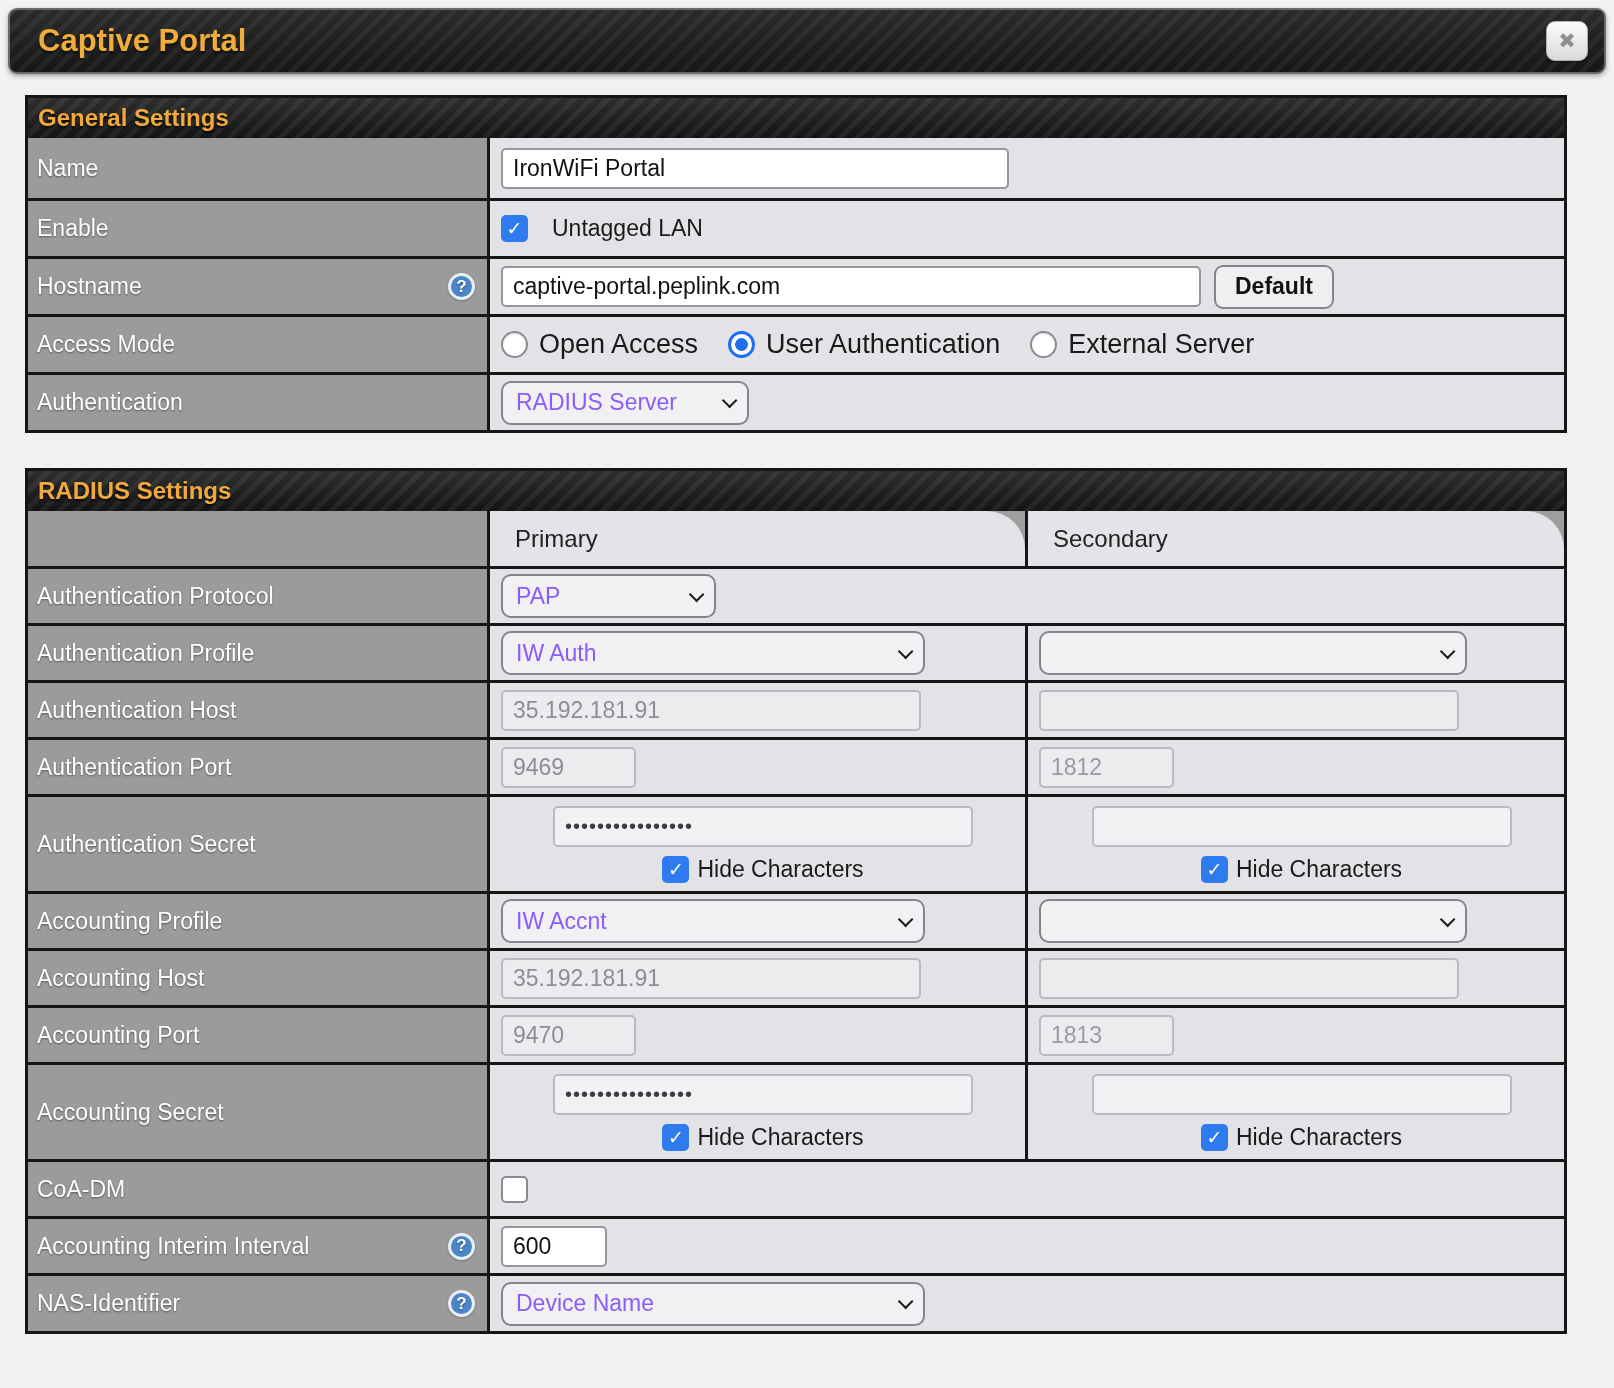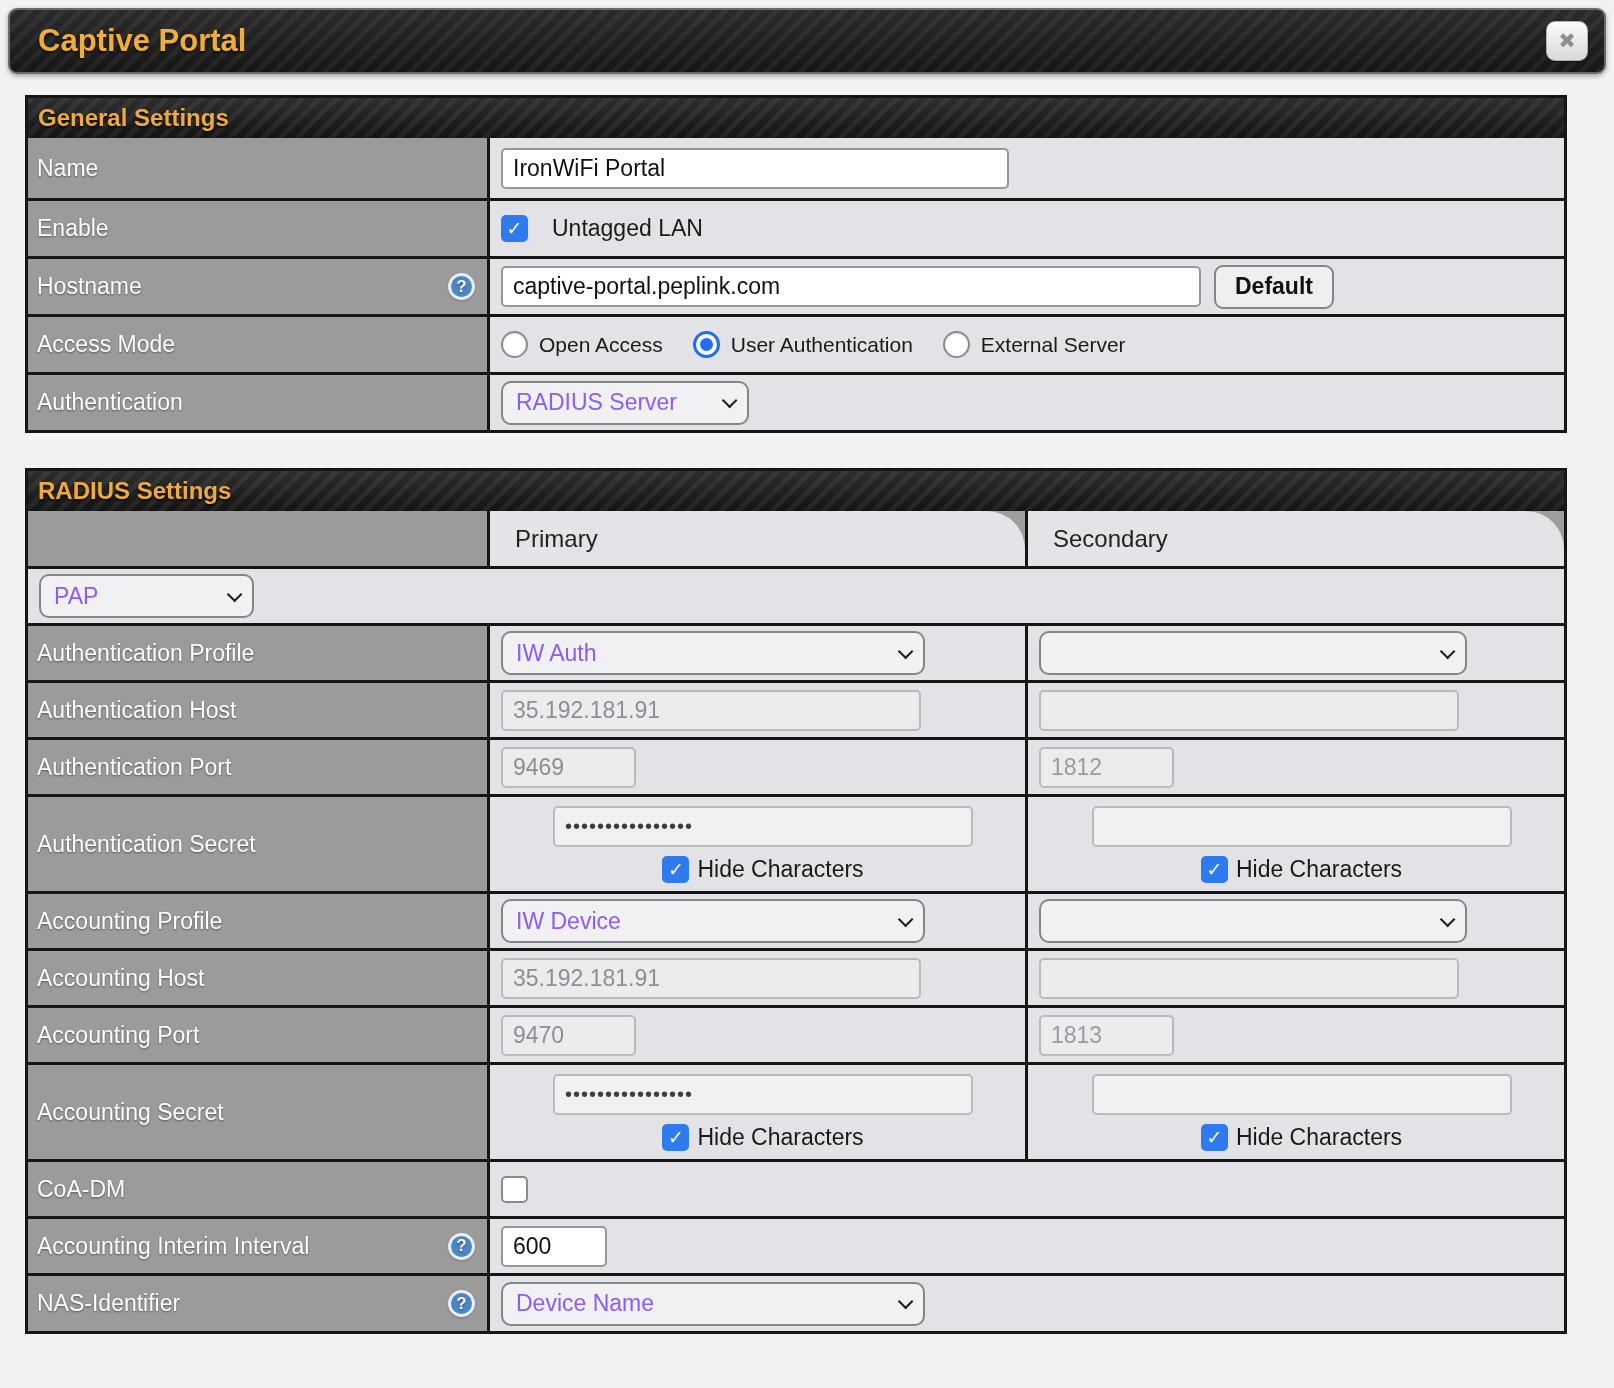--- a/index.html
+++ b/index.html
@@ -84,21 +84,21 @@
     display:flex; align-items:center; justify-content:center;
   }
   .cbx.on { background:#2e7bf0; color:#fff; font-size:19px; font-weight:bold; }
   .cbx.off { background:#fff; border:2px solid #8a8a90; }
   .cbx-label { font-size:23px; color:#1a1a1a; margin-left:8px; text-shadow:none; }
 
   .radio { width:27px; height:27px; min-width:27px; border-radius:50%; background:#fff;
     border:2px solid #8a8a90; cursor:pointer; box-shadow:inset 0 1px 2px rgba(0,0,0,0.15); }
   .radio.sel { border:3px solid #1f6ef0; display:flex; align-items:center; justify-content:center; box-shadow:none; }
   .radio.sel::after { content:""; width:13px; height:13px; border-radius:50%; background:#1f6ef0; }
-  .radio-label { font-size:21px; color:#1a1a1a; margin:0 30px 0 11px; }
+  .radio-label { font-size:27px; color:#1a1a1a; margin:0 30px 0 11px; }
 
   .btn {
     height:44px; padding:0 19px; background:#efeff2;
     border:2px solid #84848a; border-radius:9px;
     font-family:inherit; font-size:23px; font-weight:bold; color:#111; cursor:pointer; margin-left:13px;
   }
 
   .help {
     width:27px; height:27px; min-width:27px; border-radius:50%;
     background:#4a86c8; border:3px solid #e9eef5;
@@ -185,20 +185,21 @@
       <div class="cell-label blank"></div>
       <div class="cell-primary colhead">
         <div class="colhead-inner">Primary</div>
       </div>
       <div class="cell-secondary colhead">
         <div class="colhead-inner">Secondary</div>
       </div>
     </div>
 
     <div class="row h57">
+      <div class="cell-label">Authentication Protocol</div>
       <div class="cell-value">
         <div class="select w-sel-pap">
           <span>PAP</span>
           <span class="chev"></span>
         </div>
       </div>
     </div>
 
     <div class="row h57">
       <div class="cell-label">Authentication Profile</div>
@@ -255,21 +256,21 @@
           </div>
           <span class="cbx-label">Hide Characters</span>
         </div>
       </div>
     </div>
 
     <div class="row h57">
       <div class="cell-label">Accounting Profile</div>
       <div class="cell-primary">
         <div class="select w-sel-420">
-          <span>IW Device</span>
+          <span>IW Accnt</span>
           <span class="chev"></span>
         </div>
       </div>
       <div class="cell-secondary">
         <div class="select w-sel-sec">
           <span></span>
           <span class="chev"></span>
         </div>
       </div>
     </div>

